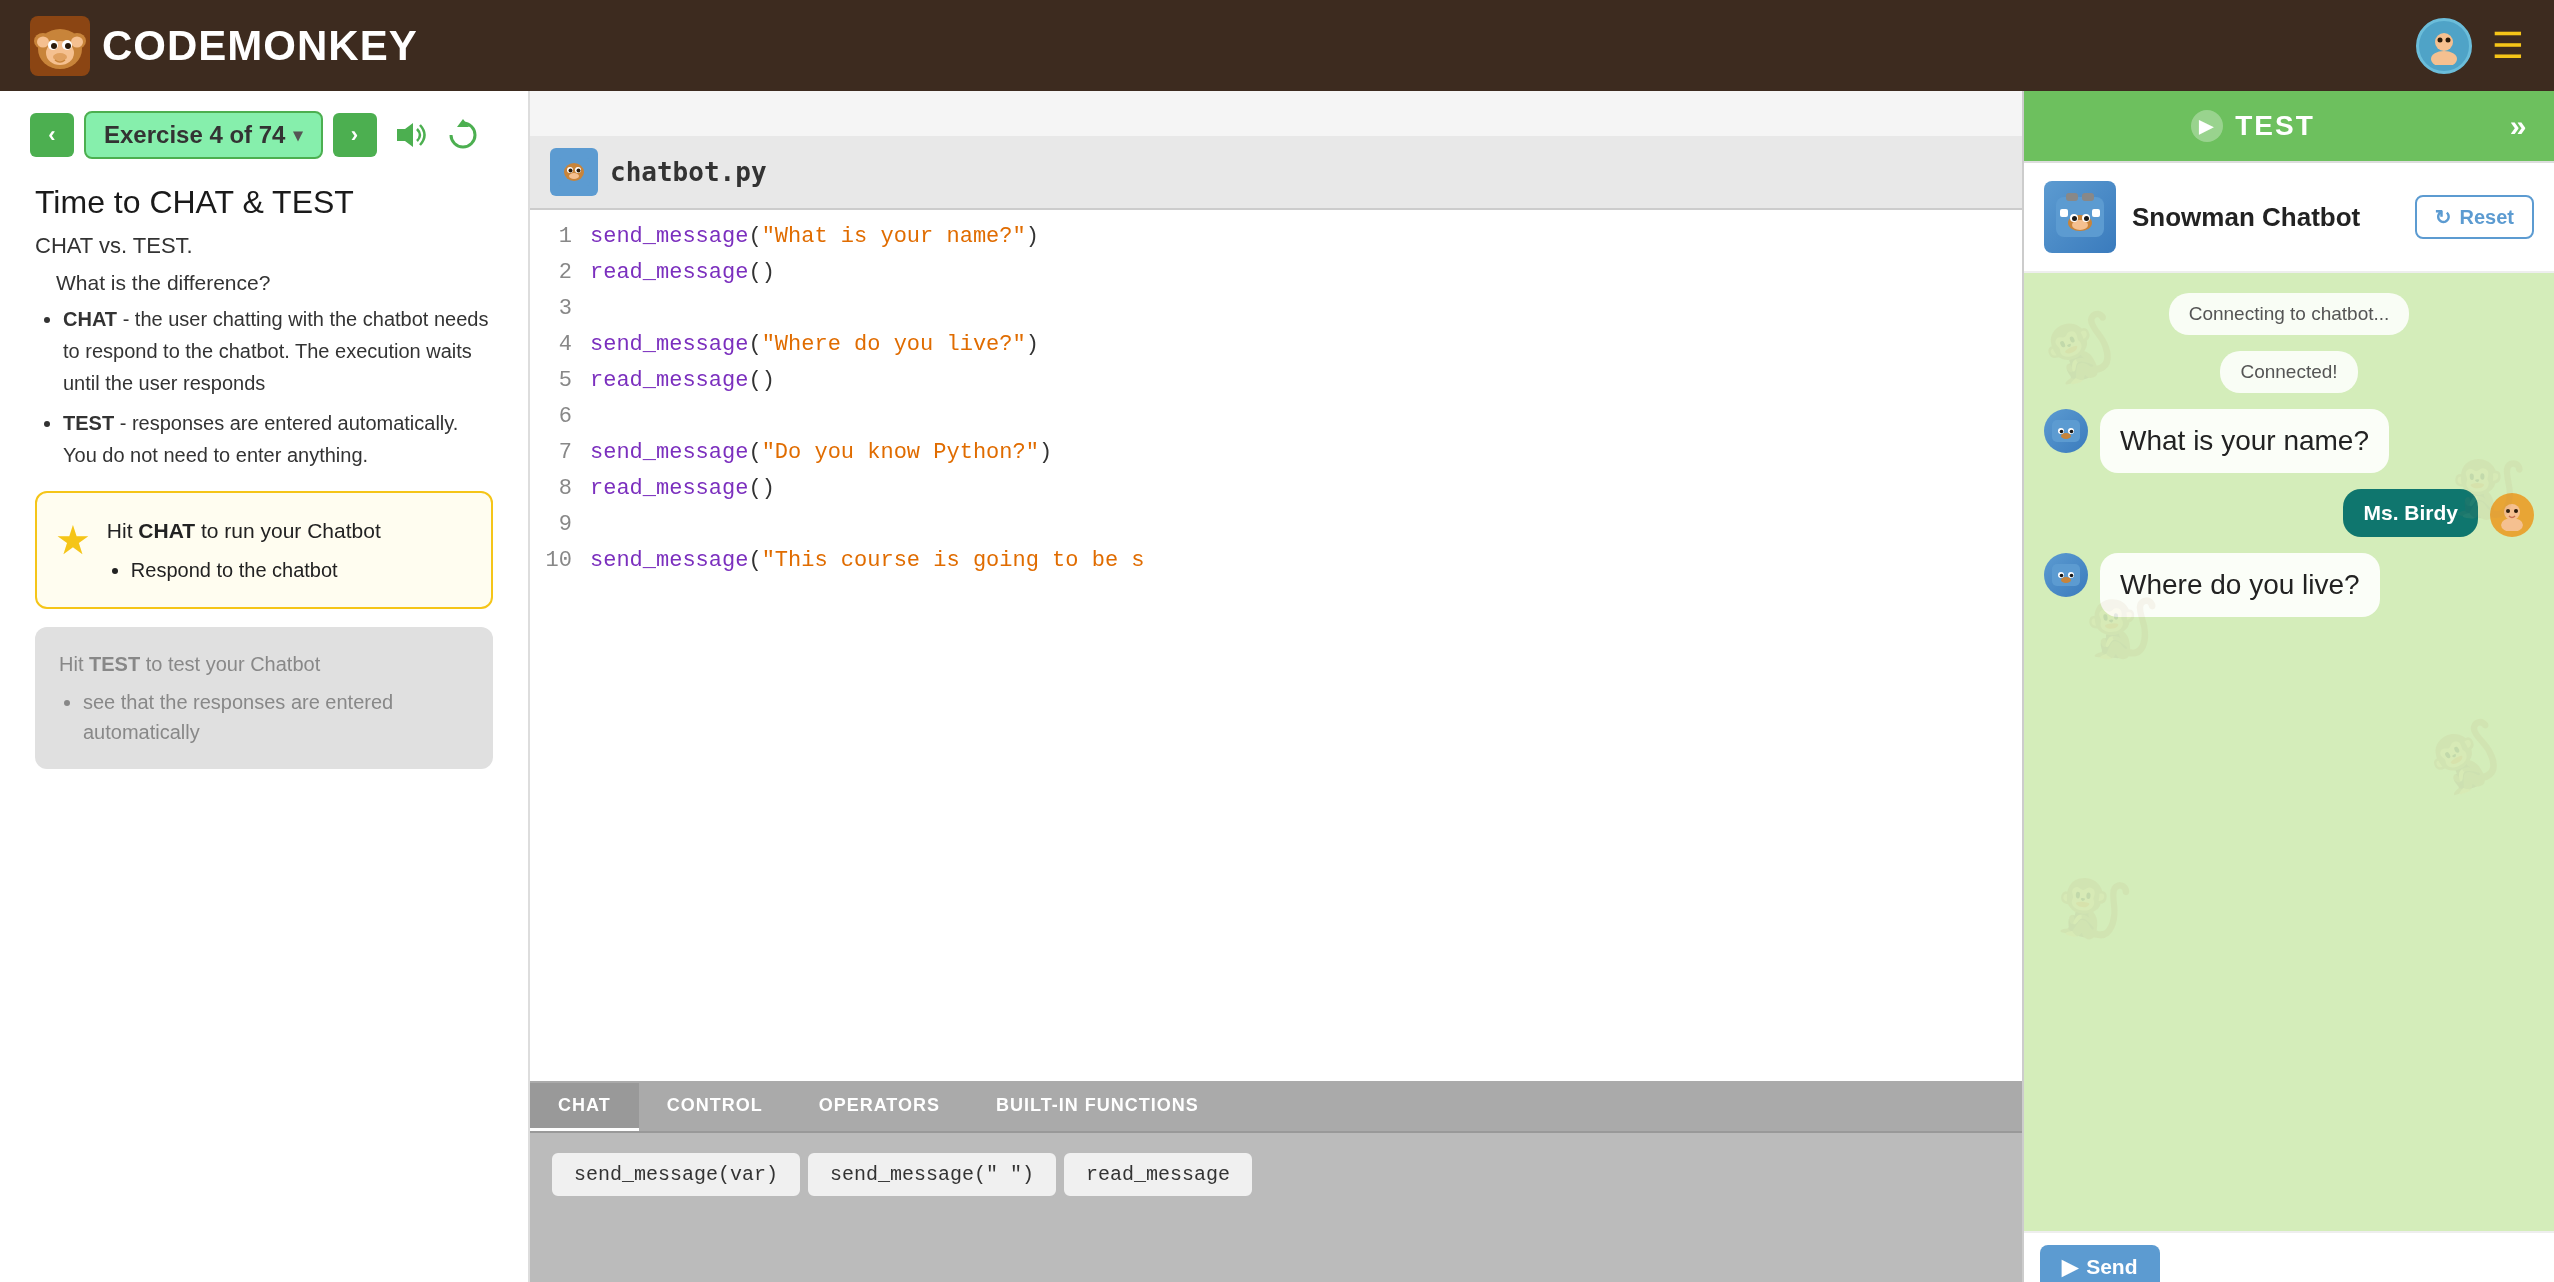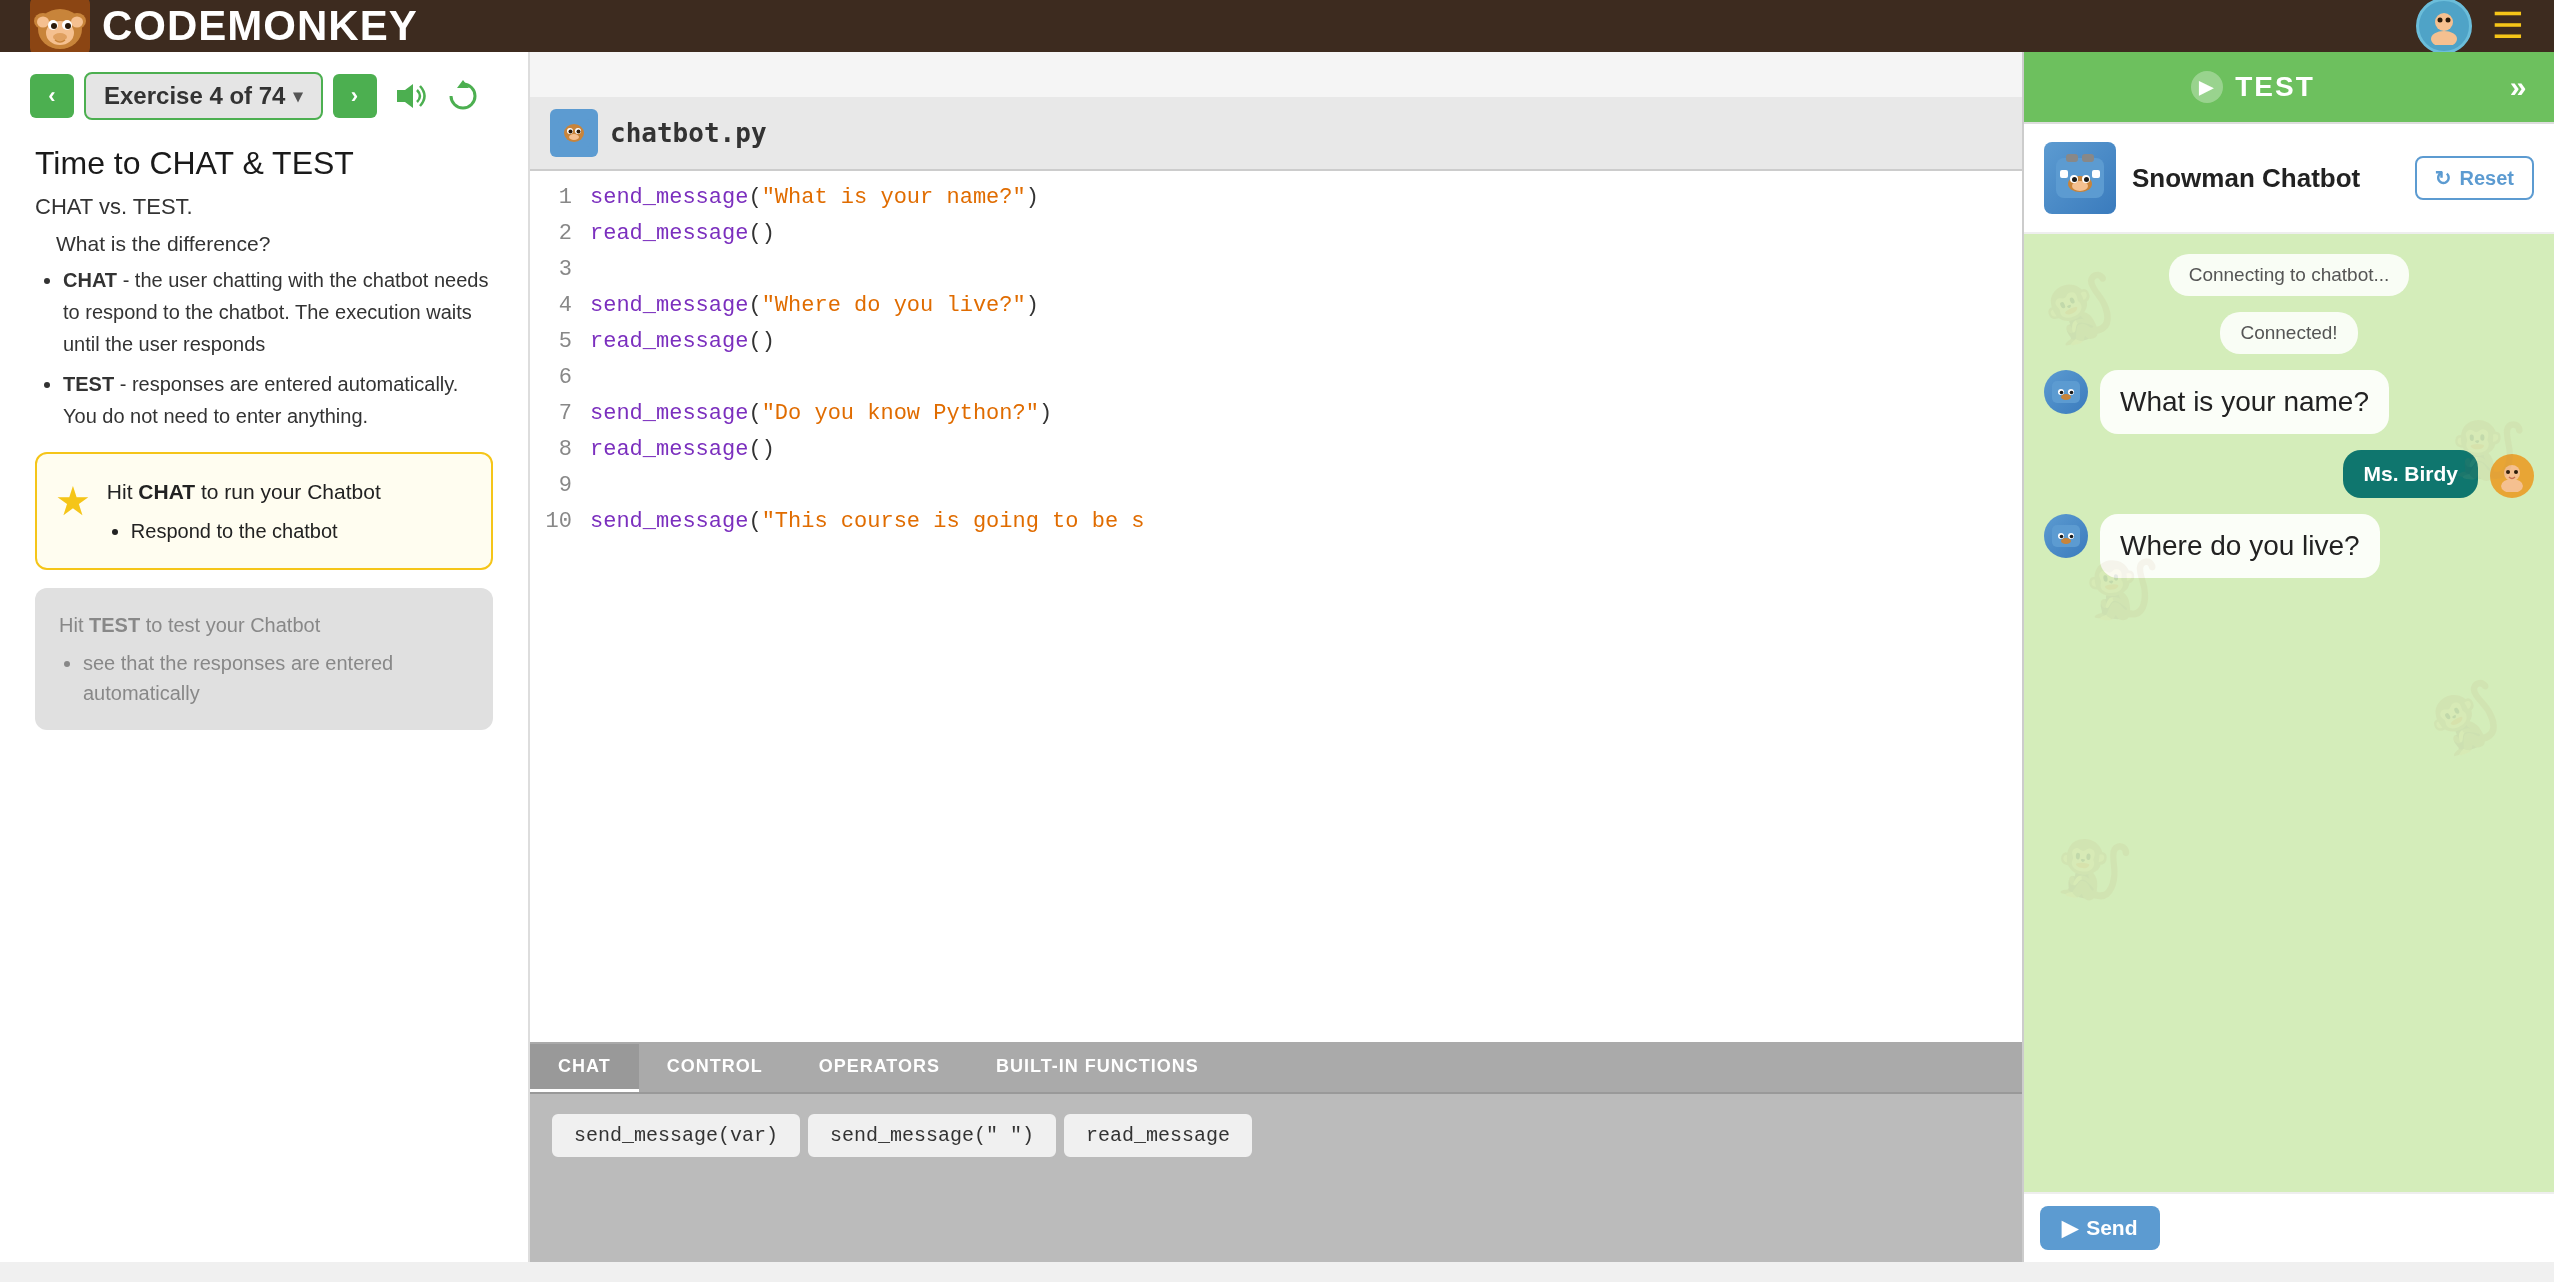--- a/index.html
+++ b/index.html
@@ -1,21 +1,21 @@
 <!DOCTYPE html>
 <html><head>
   <meta charset="utf-8">
   <style>
     * { box-sizing: border-box; margin: 0; padding: 0; }
     body { font-family: Arial, sans-serif; background: #f0f0f0; width: 2554px; height: 1282px; overflow: hidden; }
 
     
     #topbar {
       background: #3d2b1f;
-      height: 52px;
+      height: 91px;
       display: flex;
       align-items: center;
       justify-content: space-between;
       padding: 0 30px;
     }
     #logo-area {
       display: flex;
       align-items: center;
       gap: 12px;
     }
@@ -79,21 +79,21 @@
       color: #fff;
       border: none;
       border-radius: 6px;
       width: 44px; height: 44px;
       font-size: 22px;
       cursor: pointer;
       display: flex; align-items: center; justify-content: center;
       font-weight: bold;
     }
     #exercise-label {
-      background: #e5e5e5;
+      background: #86efac;
       border: 2px solid #4caf50;
       border-radius: 8px;
       padding: 8px 18px;
       font-size: 24px;
       font-weight: bold;
       color: #333;
       display: flex; align-items: center; gap: 8px;
       cursor: pointer;
     }
     #exercise-label .dropdown-arrow {

